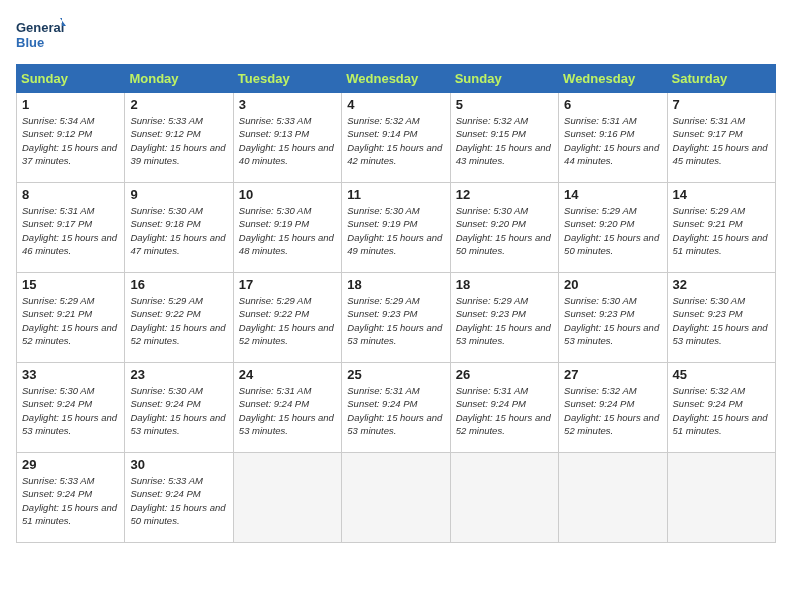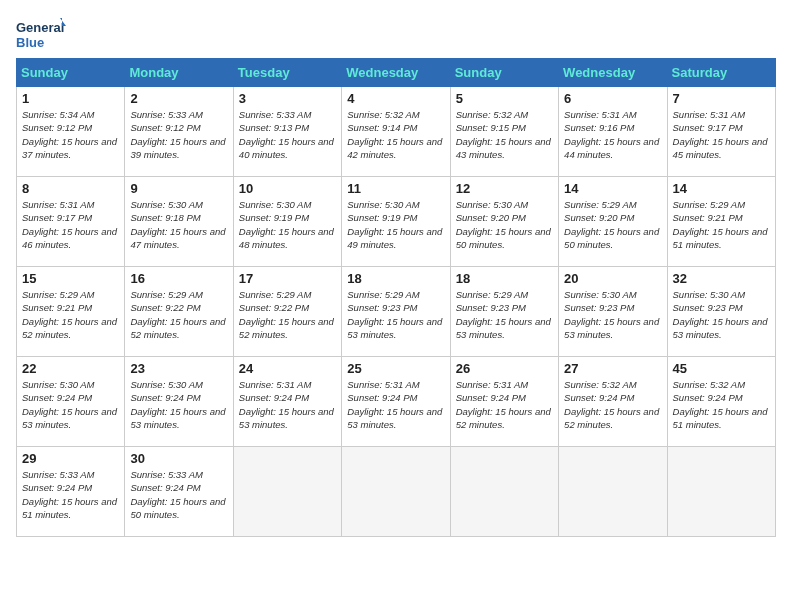--- a/index.html
+++ b/index.html
@@ -7,21 +7,21 @@
       font-family: Arial, sans-serif;
       background: #fff;
       width: 792px;
       min-height: 612px;
       padding: 16px;
     }
     .header-area {
       display: flex;
       justify-content: space-between;
       align-items: flex-start;
-      margin-bottom: 2px;
+      margin-bottom: 8px;
     }
     .logo {
       display: flex;
       align-items: center;
       gap: 4px;
     }
     .title-area {
       text-align: right;
     }
     .month-title {
@@ -33,21 +33,21 @@
       font-size: 14px;
       color: #333;
     }
     .calendar {
       width: 100%;
       border-collapse: collapse;
       font-size: 10px;
     }
     .calendar th {
       background: #2d6bb5;
-      color: #5eead4;
+      color: #bef264;
       padding: 6px 4px;
       text-align: left;
       font-size: 13px;
       font-weight: bold;
       border: 1px solid #2d6bb5;
     }
     .calendar td {
       border: 1px solid #ccc;
       vertical-align: top;
       padding: 4px 5px;
@@ -189,21 +189,21 @@
           <div class="day-number">20</div>
           <div class="day-info">Sunrise: 5:30 AM<br>Sunset: 9:23 PM<br>Daylight: 15 hours and 53 minutes.</div>
         </td>
         <td>
           <div class="day-number">32</div>
           <div class="day-info">Sunrise: 5:30 AM<br>Sunset: 9:23 PM<br>Daylight: 15 hours and 53 minutes.</div>
         </td>
       </tr>
       <tr class="week-row">
         <td>
-          <div class="day-number">22</div>
+          <div class="day-number">33</div>
           <div class="day-info">Sunrise: 5:30 AM<br>Sunset: 9:24 PM<br>Daylight: 15 hours and 53 minutes.</div>
         </td>
         <td>
           <div class="day-number">23</div>
           <div class="day-info">Sunrise: 5:30 AM<br>Sunset: 9:24 PM<br>Daylight: 15 hours and 53 minutes.</div>
         </td>
         <td>
           <div class="day-number">24</div>
           <div class="day-info">Sunrise: 5:31 AM<br>Sunset: 9:24 PM<br>Daylight: 15 hours and 53 minutes.</div>
         </td>

